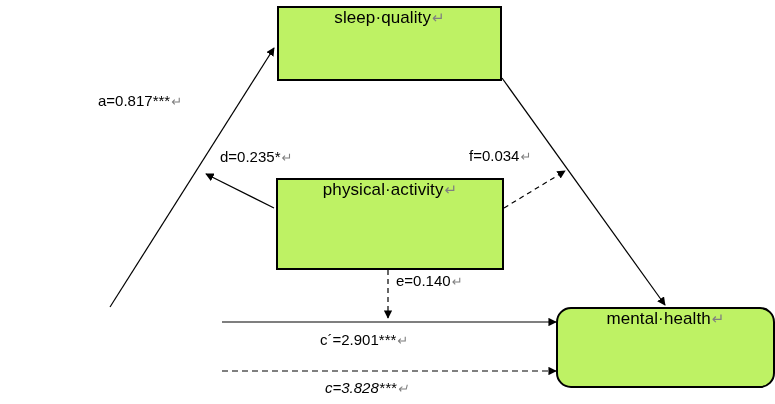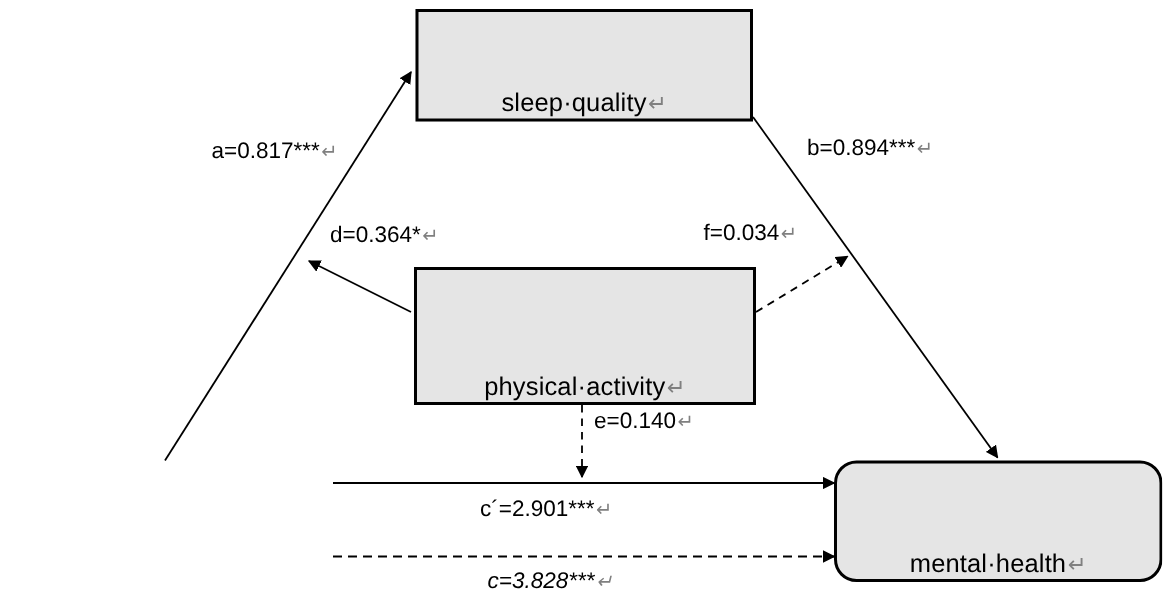--- a/index.html
+++ b/index.html
@@ -21,23 +21,23 @@
     position: absolute;
     left: 0;
     top: 0;
     width: 775px;
     height: 404px;
   }
   .node-box {
     position: absolute;
     box-sizing: border-box;
     border: 2.5px solid #000000;
-    background: #e5e5e5;
+    background: #bef264;
     display: flex;
-    align-items: flex-end;
+    align-items: flex-start;
     justify-content: center;
   }
   .node-label {
     font-family: "Liberation Sans", sans-serif;
     font-size: 17px;
     color: #000000;
     white-space: nowrap;
     letter-spacing: 0.1px;
   }
   .pilcrow {
@@ -99,30 +99,27 @@
     </span>
   </div>
 
 
   <div class="node-box" style="left:556px; top:307px; width:219px; height:81px;border-radius:15px;">
     <span class="node-label">
       <span>mental·health</span><span class="pilcrow">↵</span>
     </span>
   </div>
 
-  <div class="edge-label" style="left:98px; top:92px;margin-left:43px;">
+  <div class="edge-label" style="left:98px; top:92px;">
     <span>a=0.817***</span><span class="pilcrow">↵</span>
   </div>
 
-  <div class="edge-label" style="left:538px; top:90px;">
-    <span>b=0.894***</span><span class="pilcrow">↵</span>
-  </div>
 
   <div class="edge-label" style="left:220px; top:148px;">
-    <span>d=0.364*</span><span class="pilcrow">↵</span>
+    <span>d=0.235*</span><span class="pilcrow">↵</span>
   </div>
 
   <div class="edge-label" style="left:469px; top:147px;">
     <span>f=0.034</span><span class="pilcrow">↵</span>
   </div>
 
   <div class="edge-label" style="left:396px; top:272px;">
     <span>e=0.140</span><span class="pilcrow">↵</span>
   </div>
 

